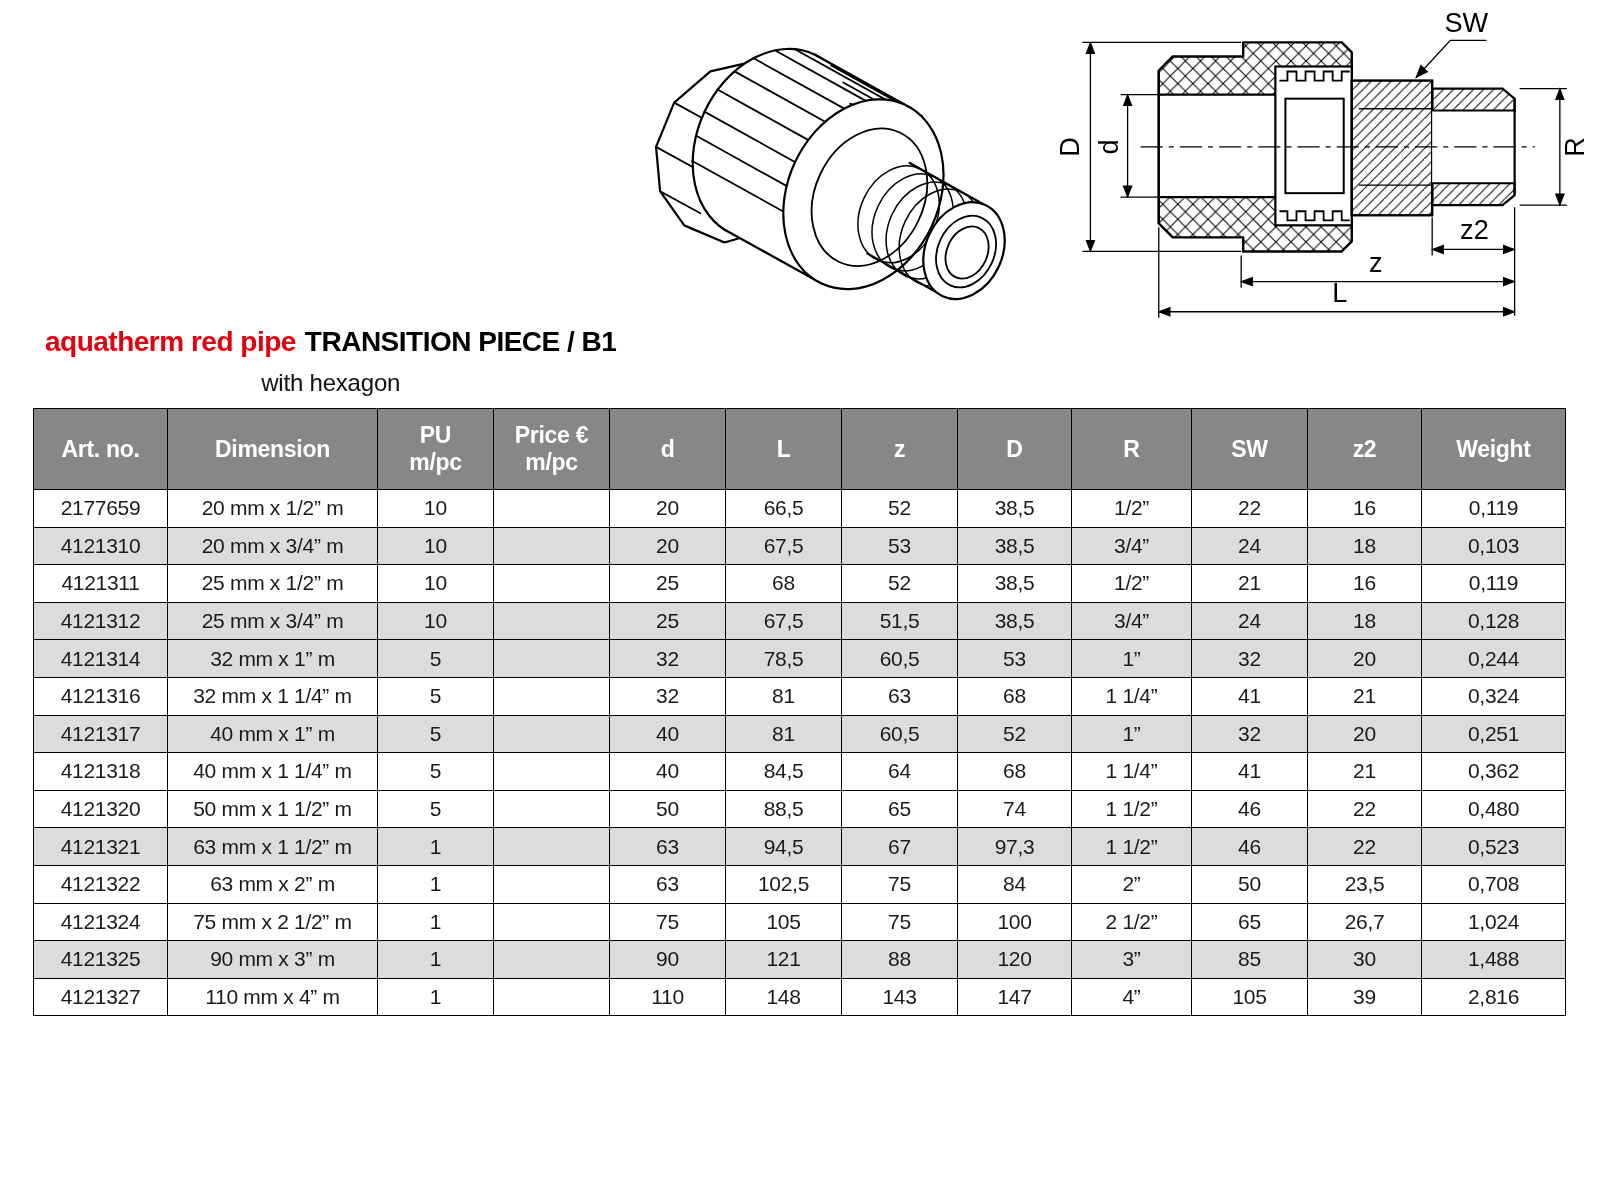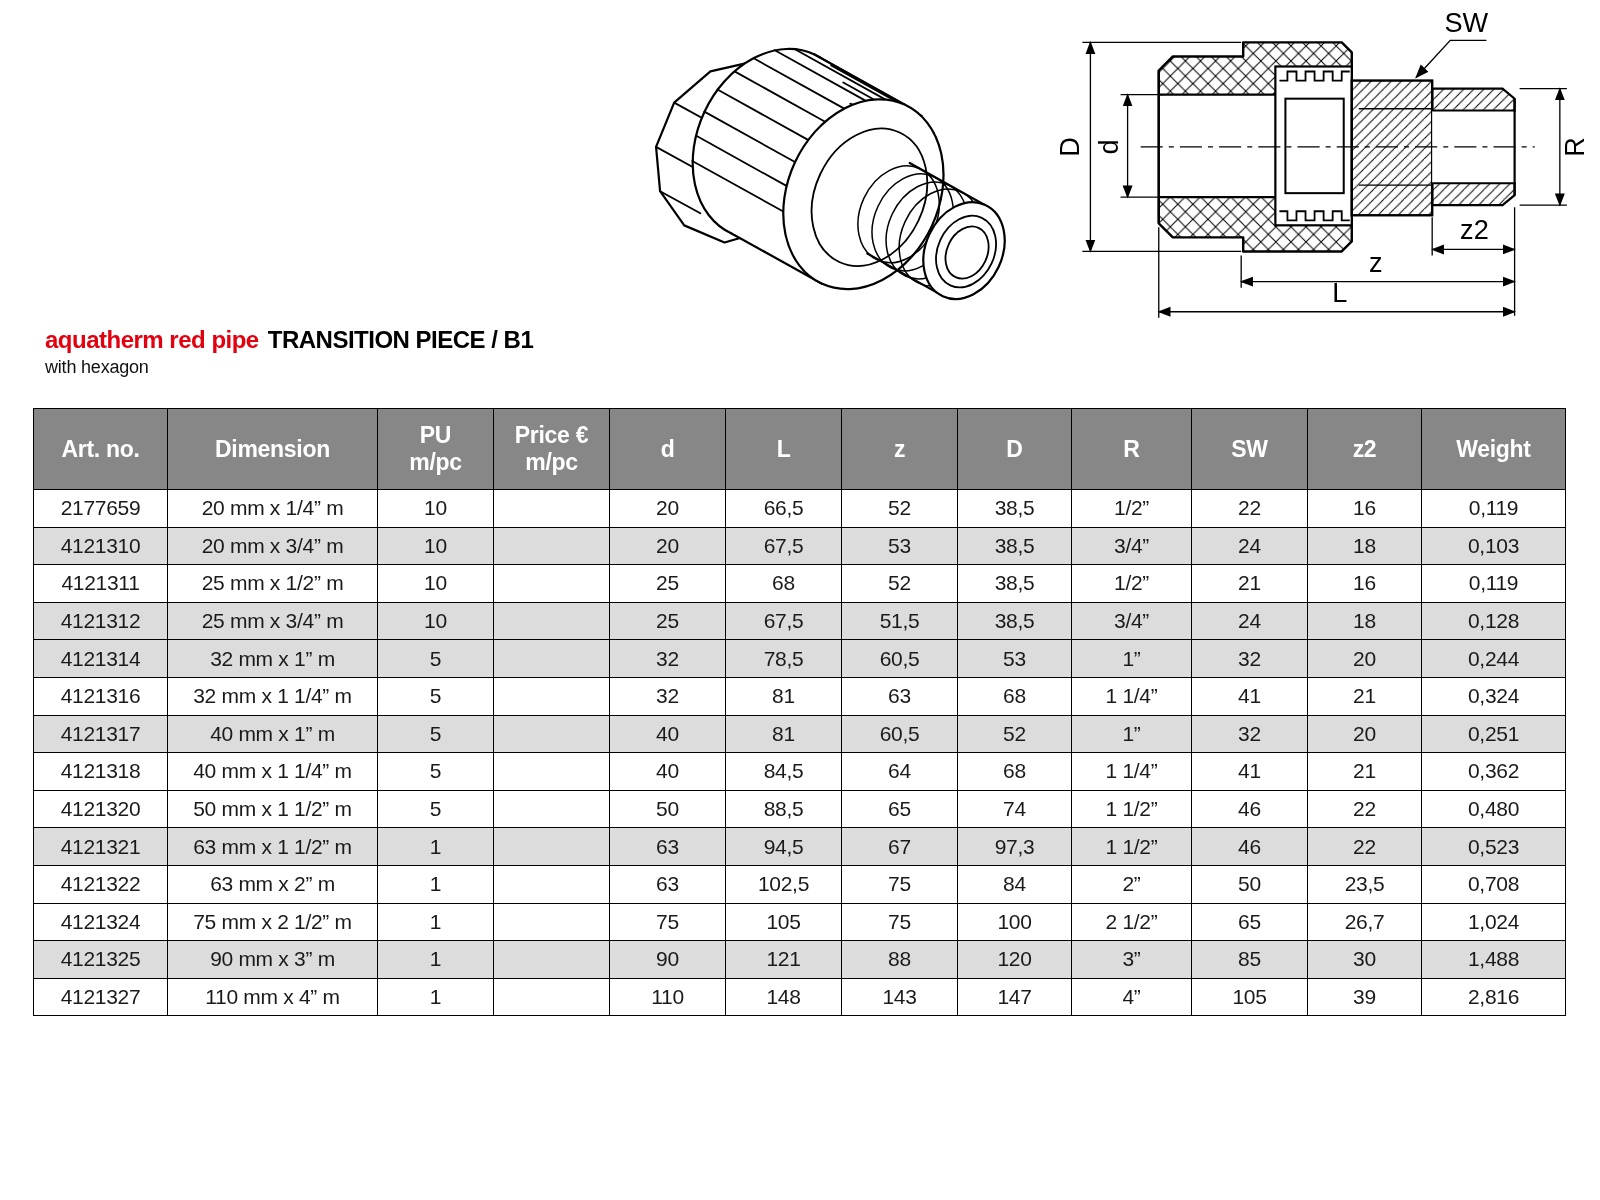--- a/index.html
+++ b/index.html
@@ -8,24 +8,24 @@
 
   
   .drawing{position:absolute;top:8px;}
   .drawing-3d{left:588px;width:430px;height:312px;}
   .drawing-tech{left:1012px;width:578px;height:312px;}
   svg{display:block;}
   .dimtext{font-family:"Liberation Sans",sans-serif;font-size:27px;fill:#000;}
 
   
   .title-block{position:absolute;left:45px;top:326px;}
-  .title-line{font-size:24px;font-weight:700;letter-spacing:-0.5px;white-space:nowrap;}
+  .title-line{font-size:28px;font-weight:700;letter-spacing:-0.5px;white-space:nowrap;}
   .brand{color:#e3000f;}
   .doc-title{color:#000;margin-left:9px;}
-  .subtitle{font-size:18px;color:#111;margin-top:3px;letter-spacing:-0.2px;}
+  .subtitle{font-size:24px;color:#111;margin-top:11px;letter-spacing:-0.2px;text-align:center;}
 
   
   .spec-table{position:absolute;left:33px;top:408px;border-collapse:collapse;table-layout:fixed;width:1532px;}
   .spec-table th,.spec-table td{border:1.6px solid #000;text-align:center;vertical-align:middle;padding:0;overflow:hidden;white-space:nowrap;}
   .spec-table thead th{background:#878787;color:#fff;height:80px;font-weight:700;font-size:23px;letter-spacing:-0.3px;}
   .hwrap{display:flex;flex-direction:column;justify-content:center;align-items:center;height:80px;line-height:27px;}
   .spec-table tbody td{height:36.6px;font-size:21px;letter-spacing:-0.3px;background:#fff;}
   .spec-table tbody tr.even td{background:#dcdcdc;}
 </style>
 </head>
@@ -237,21 +237,21 @@
           <th>
             <div class="hwrap">
               <div>Weight</div>
             </div>
           </th>
         </tr>
     </thead>
     <tbody>
         <tr class="odd">
           <td>2177659</td>
-          <td>20 mm x 1/4” m</td>
+          <td>20 mm x 1/2” m</td>
           <td>10</td>
           <td></td>
           <td>20</td>
           <td>66,5</td>
           <td>52</td>
           <td>38,5</td>
           <td>1/2”</td>
           <td>22</td>
           <td>16</td>
           <td>0,119</td>

